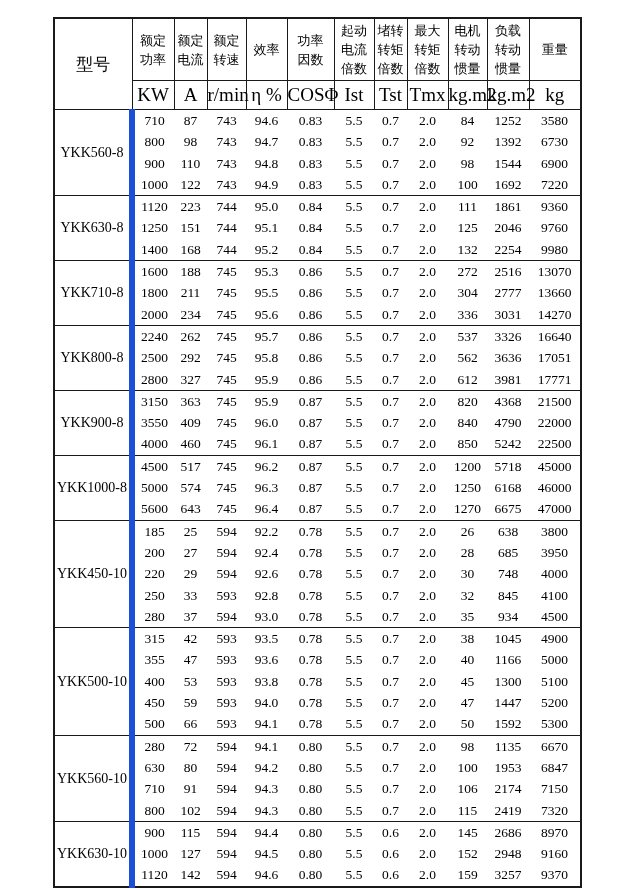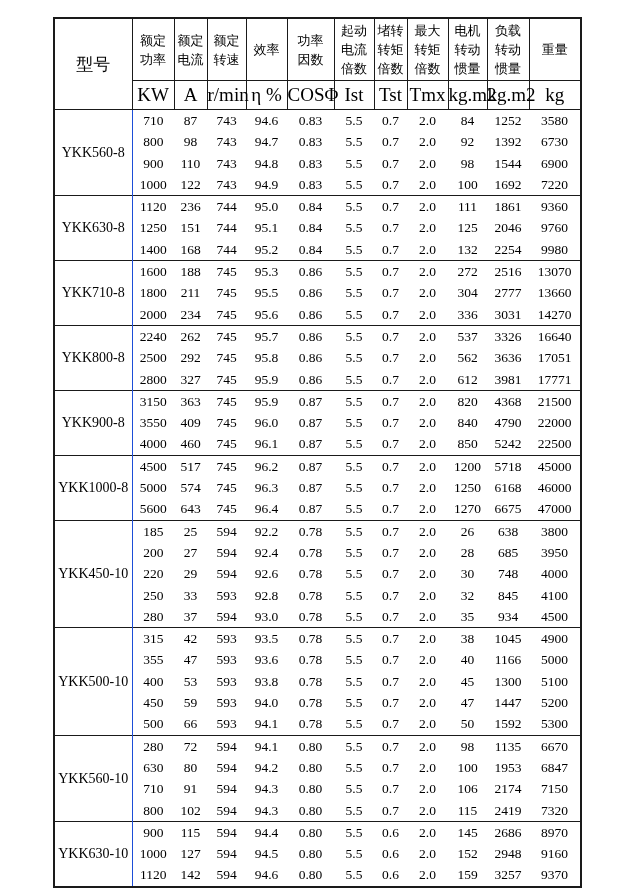--- a/index.html
+++ b/index.html
@@ -66,21 +66,21 @@
 
   
   tbody td {
     border: none;
     font-size: 13.5px;
     height: 21.3px;
     line-height: 21.3px;
     white-space: nowrap;
   }
   tbody td.model-cell {
-    border-right: 1px solid #1d4ed8;
+    border-right: 6px solid #1d4ed8;
     font-size: 14px;
   }
   tbody tr.group-first td {
     border-top: 1px solid #1a1a1a;
   }
 </style>
 </head>
 <body>
 
 <div class="page">
@@ -192,21 +192,21 @@
           <td class="data-cell">5.5</td>
           <td class="data-cell">0.7</td>
           <td class="data-cell">2.0</td>
           <td class="data-cell">100</td>
           <td class="data-cell">1692</td>
           <td class="data-cell">7220</td>
         </tr>
         <tr class="group-first">
           <td rowspan="3" class="model-cell">YKK630-8</td>
           <td class="data-cell">1120</td>
-          <td class="data-cell">236</td>
+          <td class="data-cell">223</td>
           <td class="data-cell">744</td>
           <td class="data-cell">95.0</td>
           <td class="data-cell">0.84</td>
           <td class="data-cell">5.5</td>
           <td class="data-cell">0.7</td>
           <td class="data-cell">2.0</td>
           <td class="data-cell">111</td>
           <td class="data-cell">1861</td>
           <td class="data-cell">9360</td>
         </tr>

